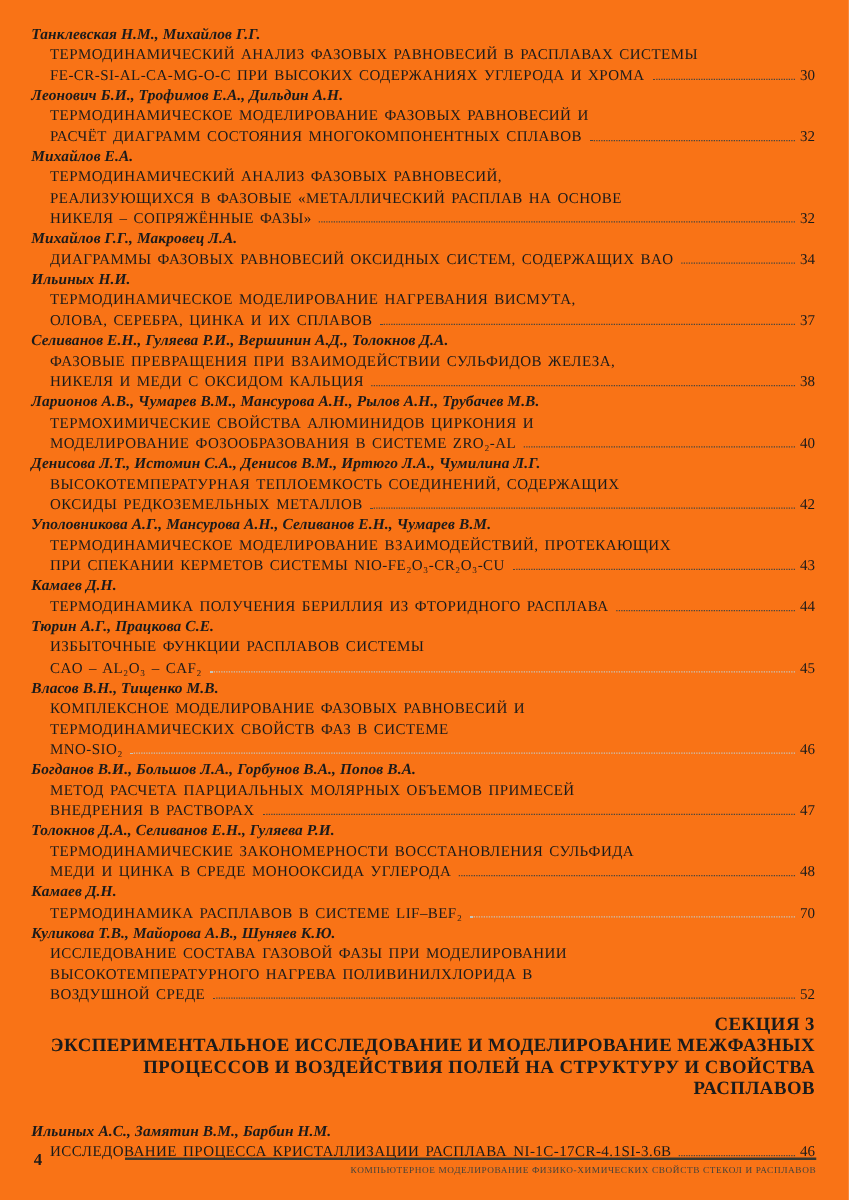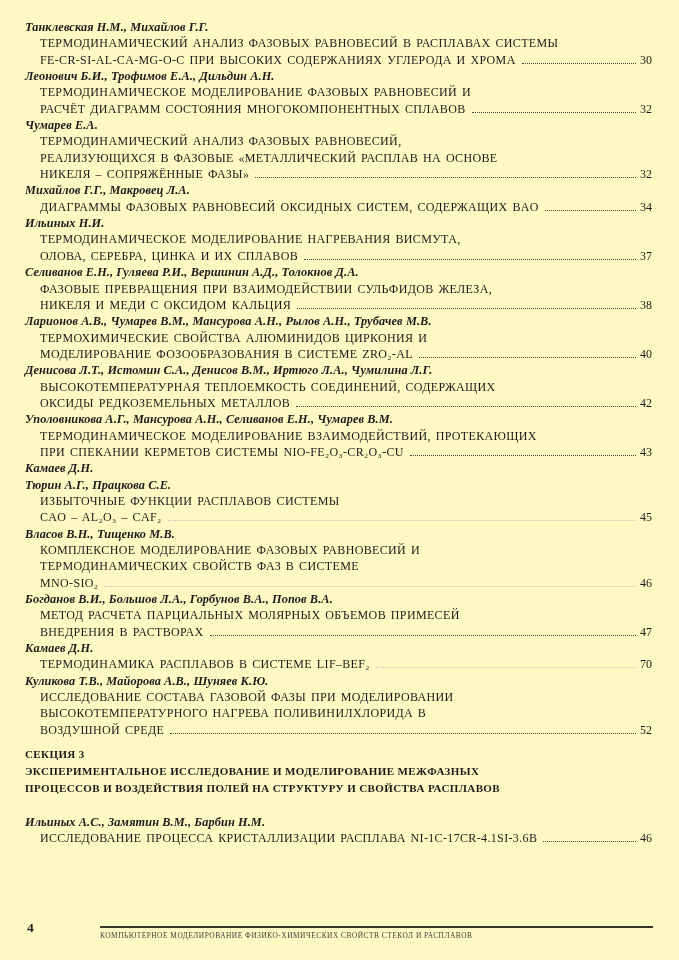--- a/index.html
+++ b/index.html
@@ -1,20 +1,20 @@
 <!DOCTYPE html>
 <html><head>
 <meta charset="utf-8">
 <style>
   * { margin:0; padding:0; box-sizing:border-box; }
   html,body { width:679px; height:960px; }
   body { background:#e9e9e7; font-family:"Liberation Serif","DejaVu Serif",serif; }
   .page {
     position:relative; width:679px; height:960px;
-    background:#fef9c3; color:#1b1b1b; overflow:hidden;
+    background:#f97316; color:#1b1b1b; overflow:hidden;
   }
   .toc { position:absolute; top:19px; left:25px; right:27px; }
   .entry { page-break-inside:avoid; }
   .authors {
     font-weight:bold; font-style:italic;
     font-size:12.3px; line-height:16.35px; letter-spacing:0.1px;
     white-space:nowrap;
   }
   .tline, .tlast {
     margin-left:15px; font-size:12px; line-height:16.35px;
@@ -23,33 +23,33 @@
   .tlast { display:flex; align-items:baseline;justify-content:center; }
   .ttext { flex:0 0 auto; }
   .leader {
     flex:1 1 auto; min-width:10px;
     border-bottom:1.4px dotted #45453f;
     margin:0 4px 3px 6px;
   }
   .leader.faint { border-bottom-color:#c6c6bd; }
   .pgnum { flex:0 0 auto; letter-spacing:0; }
   .section-break {
-    text-align:left; font-weight:bold;
-    font-size:11px; line-height:17px; letter-spacing:0.4px;
+    text-align:right; font-weight:bold;
+    font-size:15px; line-height:17px; letter-spacing:0.4px;
     margin-top:8px; margin-bottom:17px;
   }
   .footer { position:absolute; left:0; right:0; bottom:0; height:48px; }
   .footer-pagenum {
     position:absolute; left:27px; top:8px;
     font-weight:bold; font-size:13.5px;
   }
   .footer-rule-wrap { position:absolute; left:100px; right:26px; top:14px; }
   .footer-rule { border-top:2px solid #38382f; height:0; }
   .running-title {
-    display:block; text-align:left; padding-top:3px;
+    display:block; text-align:right; padding-top:3px;
     font-size:7.4px; letter-spacing:0.5px; color:#42423c;
     white-space:nowrap;
   }
 </style>
 </head>
 <body>
 
 <div class="page">
   <div class="toc">
 
@@ -67,21 +67,21 @@
       <div class="authors">Леонович Б.И., Трофимов Е.А., Дильдин А.Н.</div>
       <div class="tline">ТЕРМОДИНАМИЧЕСКОЕ МОДЕЛИРОВАНИЕ ФАЗОВЫХ РАВНОВЕСИЙ И</div>
       <div class="tlast">
         <span class="ttext">РАСЧЁТ ДИАГРАММ СОСТОЯНИЯ МНОГОКОМПОНЕНТНЫХ СПЛАВОВ</span>
         <span class="leader"></span>
         <span class="pgnum">32</span>
       </div>
     </div>
 
     <div class="entry">
-      <div class="authors">Чумарев Е.А.</div>
+      <div class="authors">Михайлов Е.А.</div>
       <div class="tline">ТЕРМОДИНАМИЧЕСКИЙ АНАЛИЗ ФАЗОВЫХ РАВНОВЕСИЙ,</div>
       <div class="tline">РЕАЛИЗУЮЩИХСЯ В ФАЗОВЫЕ «МЕТАЛЛИЧЕСКИЙ РАСПЛАВ НА ОСНОВЕ</div>
       <div class="tlast">
         <span class="ttext">НИКЕЛЯ – СОПРЯЖЁННЫЕ ФАЗЫ»</span>
         <span class="leader"></span>
         <span class="pgnum">32</span>
       </div>
     </div>
 
     <div class="entry">
@@ -138,20 +138,25 @@
       <div class="tline">ТЕРМОДИНАМИЧЕСКОЕ МОДЕЛИРОВАНИЕ ВЗАИМОДЕЙСТВИЙ, ПРОТЕКАЮЩИХ</div>
       <div class="tlast">
         <span class="ttext">ПРИ СПЕКАНИИ КЕРМЕТОВ СИСТЕМЫ NIO-FE₂O₃-CR₂O₃-CU</span>
         <span class="leader"></span>
         <span class="pgnum">43</span>
       </div>
     </div>
 
     <div class="entry">
       <div class="authors">Камаев Д.Н.</div>
+      <div class="tlast">
+        <span class="ttext">ТЕРМОДИНАМИКА ПОЛУЧЕНИЯ БЕРИЛЛИЯ ИЗ ФТОРИДНОГО РАСПЛАВА</span>
+        <span class="leader"></span>
+        <span class="pgnum">44</span>
+      </div>
     </div>
 
     <div class="entry">
       <div class="authors">Тюрин А.Г., Працкова С.Е.</div>
       <div class="tline">ИЗБЫТОЧНЫЕ ФУНКЦИИ РАСПЛАВОВ СИСТЕМЫ</div>
       <div class="tlast">
         <span class="ttext">CAO – AL₂O₃ – CAF₂</span>
         <span class="leader faint"></span>
         <span class="pgnum">45</span>
       </div>
@@ -171,20 +176,29 @@
     <div class="entry">
       <div class="authors">Богданов В.И., Большов Л.А., Горбунов В.А., Попов В.А.</div>
       <div class="tline">МЕТОД РАСЧЕТА ПАРЦИАЛЬНЫХ МОЛЯРНЫХ ОБЪЕМОВ ПРИМЕСЕЙ</div>
       <div class="tlast">
         <span class="ttext">ВНЕДРЕНИЯ В РАСТВОРАХ</span>
         <span class="leader"></span>
         <span class="pgnum">47</span>
       </div>
     </div>
 
+    <div class="entry">
+      <div class="authors">Толокнов Д.А., Селиванов Е.Н., Гуляева Р.И.</div>
+      <div class="tline">ТЕРМОДИНАМИЧЕСКИЕ ЗАКОНОМЕРНОСТИ ВОССТАНОВЛЕНИЯ СУЛЬФИДА</div>
+      <div class="tlast">
+        <span class="ttext">МЕДИ И ЦИНКА В СРЕДЕ МОНООКСИДА УГЛЕРОДА</span>
+        <span class="leader"></span>
+        <span class="pgnum">48</span>
+      </div>
+    </div>
 
     <div class="entry">
       <div class="authors">Камаев Д.Н.</div>
       <div class="tlast">
         <span class="ttext">ТЕРМОДИНАМИКА РАСПЛАВОВ В СИСТЕМЕ LIF–BEF₂</span>
         <span class="leader faint"></span>
         <span class="pgnum">70</span>
       </div>
     </div>
 

